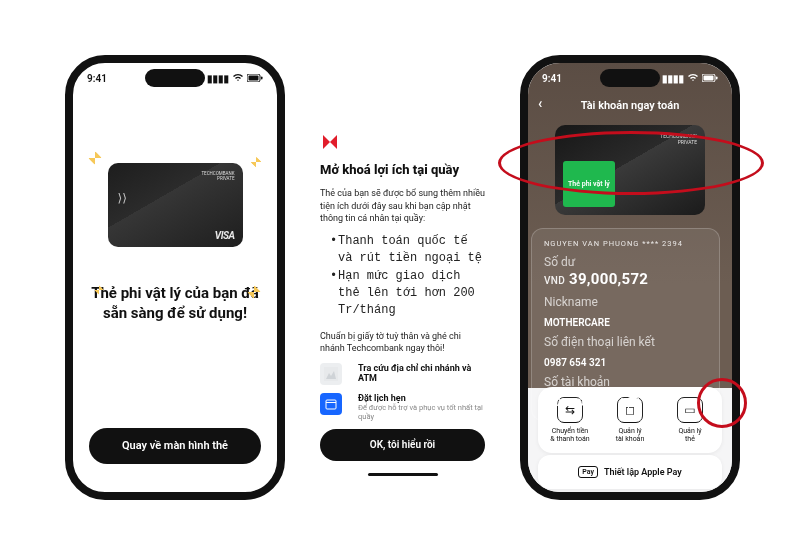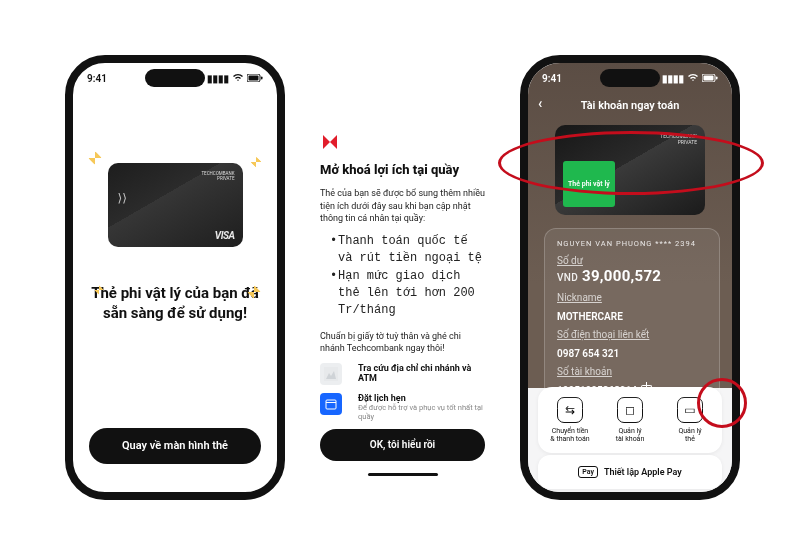--- a/index.html
+++ b/index.html
@@ -147,29 +147,29 @@
   .p3-card .tag {
     position:absolute; left:8px; bottom:8px;
     background:#1fb84e; color:#fff; font-size:7px;
     padding:19px 5px; border-radius:3px; font-weight:600;
   }
   .p3-card .banklabel {
     position:absolute; right:8px; top:8px;
     color:#ddd; font-size:5px; text-align:right; line-height:1.2;
   }
   .p3-info {
-    position:absolute; top:165px; left:16px; right:12px;
+    position:absolute; top:165px; left:3px; right:12px;
     background:rgba(255,255,255,.08);
     border:1px solid rgba(255,255,255,.2);
     border-radius:12px;
     padding:10px 12px 12px;
     color:#fff;
   }
   .p3-info .name { font-size:7.5px; opacity:.85; letter-spacing:1px; }
-  .p3-info .lbl { font-size:10px; opacity:.7; margin-top:7px;text-decoration:underline; }
+  .p3-info .lbl { font-size:12px; opacity:.7; margin-top:7px; }
   .p3-info .bal { font-size:15px; font-weight:700; margin-top:1px; letter-spacing:.3px;}
   .p3-info .val { font-size:10px; font-weight:600; margin-top:8px; display:flex; align-items:center; gap:4px;}
   .share-ic { width:11px;height:11px;border:1px solid #fff;border-bottom:none;border-radius:2px 2px 0 0;position:relative;}
   .share-ic::after{content:"";position:absolute;width:1px;height:7px;background:#fff;left:4px;top:-4px;}
   .p3-body { position:absolute; top:220px; left:0; right:0; bottom:0; background:#f5f5f6; }
   .p3-info-backfill { height:105px; background:linear-gradient(180deg,#6c5d52 0%,#6c5d52 100%);}
   .actions {
     position:absolute; top:104px; left:10px; right:10px;
     background:#fff; border-radius:14px;
     display:flex; padding:10px 2px;

